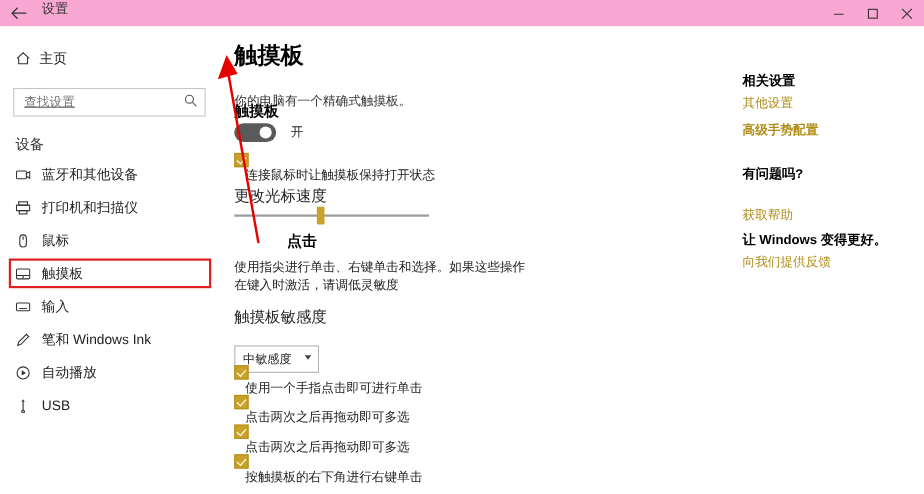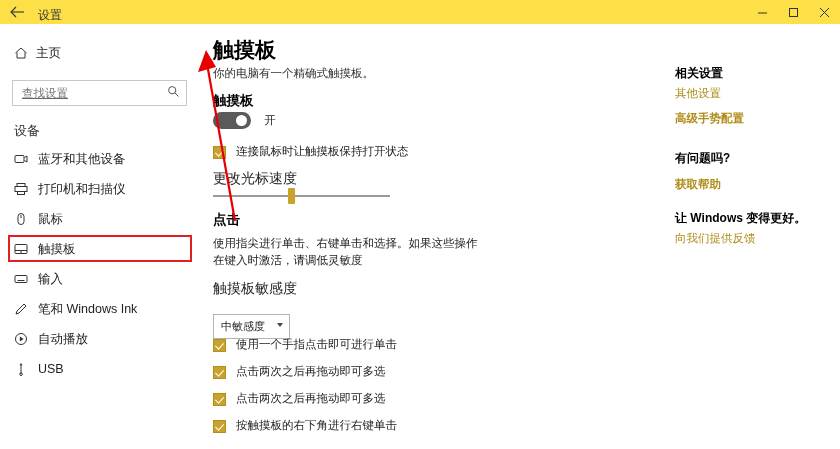--- a/index.html
+++ b/index.html
@@ -21,23 +21,23 @@
     width: 840px;
     height: 449px;
     background: #ffffff;
   }
   
   .titlebar {
     position: absolute;
     top: 0; left: 0;
     width: 840px;
     height: 24px;
-    background: #fde047;
-    display: flex;
-    align-items: flex-end;
+    background: #f9a8d4;
+    display: flex;
+    align-items: flex-start;
   }
   .back-btn {
     width: 34px;
     height: 24px;
     display: flex;
     align-items: center;
     justify-content: center;
     color: #333;
   }
   .back-btn svg { display: block; }
@@ -165,21 +165,21 @@
     position: absolute;
     left: 14px;
     top: 12px;
     font-size: 21px;
     font-weight: bold;
     color: #000;
   }
   .page-sub {
     position: absolute;
     left: 14px;
-    top: 42px;
+    top: 60px;
     font-size: 11.5px;
     color: #333;
   }
   .h2 {
     font-size: 13.5px;
     font-weight: bold;
     color: #000;
   }
   .h3 {
     font-size: 14px;
@@ -210,22 +210,23 @@
     display: inline-block;
     vertical-align: middle;
     margin-left: 10px;
     font-size: 11.5px;
     color: #222;
   }
 
   
   .cb-row {
     display: flex;
-    align-items: flex-end;
+    align-items: flex-start;
     height: 20px;
+    flex-direction: column;
   }
   .cb {
     width: 13px;
     height: 13px;
     background: #c8a22a;
     border: 1px solid #b2901f;
     box-sizing: border-box;
     position: relative;
     flex: none;
   }
@@ -471,21 +472,21 @@
       <span class="cb-text">连接鼠标时让触摸板保持打开状态</span>
     </div>
 
     <div class="block h3" style="top:146px;">更改光标速度</div>
 
     <div class="block slider" style="top:164px;">
       <span class="track"></span>
       <span class="thumb"></span>
     </div>
 
-    <div class="block h2" style="top:187px;">点击</div>
+    <div class="block h2" style="top:187px;margin-left:48px;">点击</div>
 
     <div class="block" style="top:211px; width:270px; line-height:17px; font-size:11.5px; color:#222;">使用指尖进行单击、右键单击和选择。如果这些操作在键入时激活，请调低灵敏度</div>
 
     <div class="block h3" style="top:256px;">触摸板敏感度</div>
 
     <div class="block select" style="top:274px;">
       <span class="val">中敏感度</span>
       <span class="chev"></span>
     </div>
 
@@ -504,21 +505,21 @@
     <div class="block cb-row" style="top:389px;">
       <span class="cb"></span>
       <span class="cb-text">按触摸板的右下角进行右键单击</span>
     </div>
 
     <div class="rail rail-h" style="top:41px;">相关设置</div>
     <a class="rail rail-link" style="top:62px;" href="#">其他设置</a>
     <a class="rail rail-link" style="top:87px;font-weight:bold;" href="#">高级手势配置</a>
 
     <div class="rail rail-h" style="top:126px;font-family:Liberation Mono, monospace;">有问题吗?</div>
-    <a class="rail rail-link" style="top:153px;font-weight:bold;" href="#">获取帮助</a>
+    <a class="rail rail-link" style="top:164px;" href="#">获取帮助</a>
 
     <div class="rail rail-h" style="top:186px;">让 Windows 变得更好。</div>
     <a class="rail rail-link" style="top:207px;" href="#">向我们提供反馈</a>
   </div>
 
   <svg class="arrow-layer" viewBox="0 0 840 449">
     <path d="M235 221 L206 58" stroke="#e60000" stroke-width="2.2" fill="none"></path>
     <path d="M206 50 L198 72 L216 67 Z" fill="#e60000"></path>
   </svg>
 

